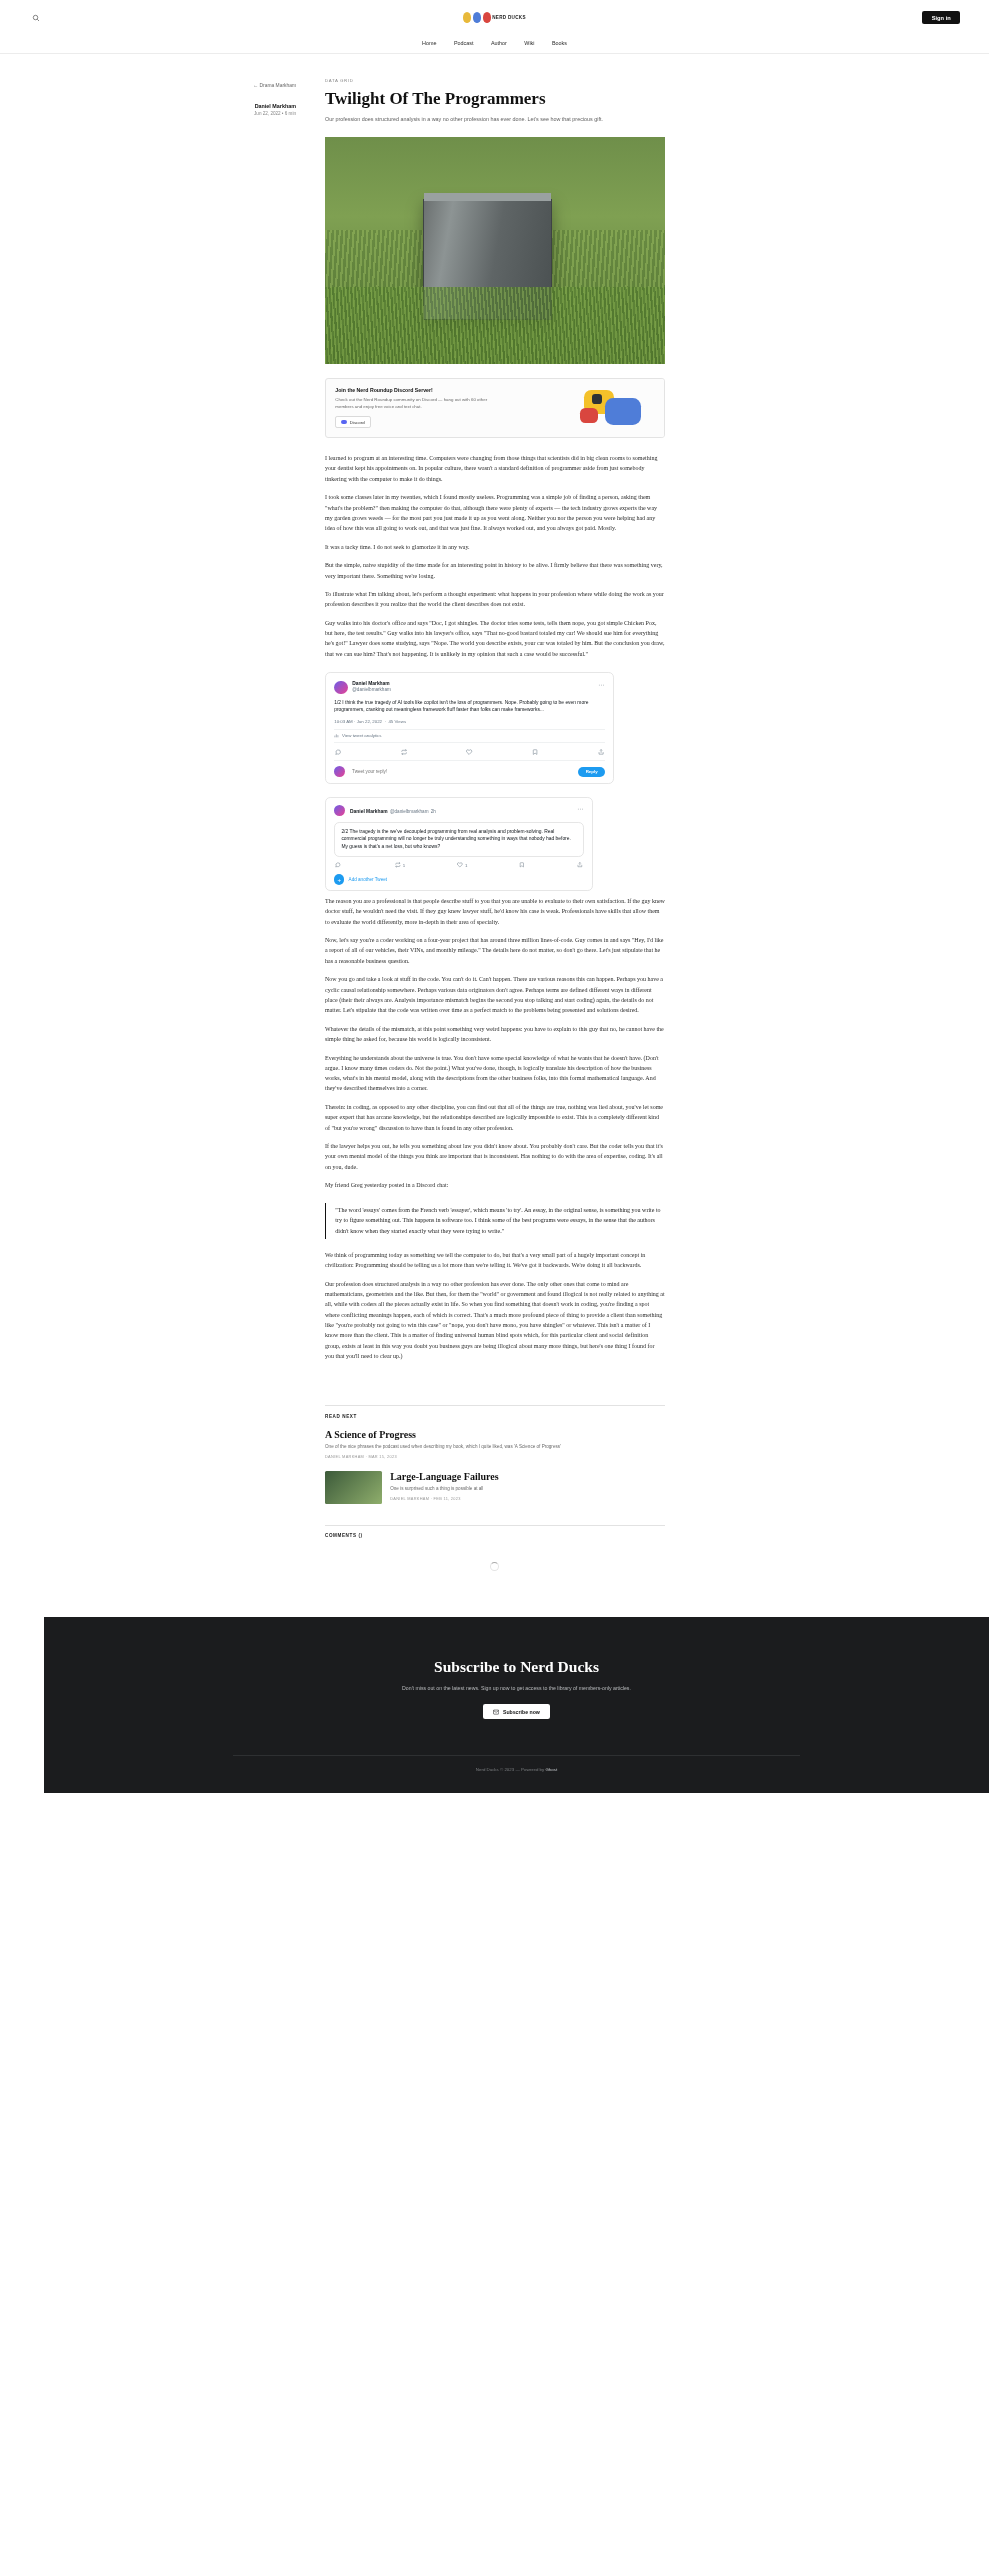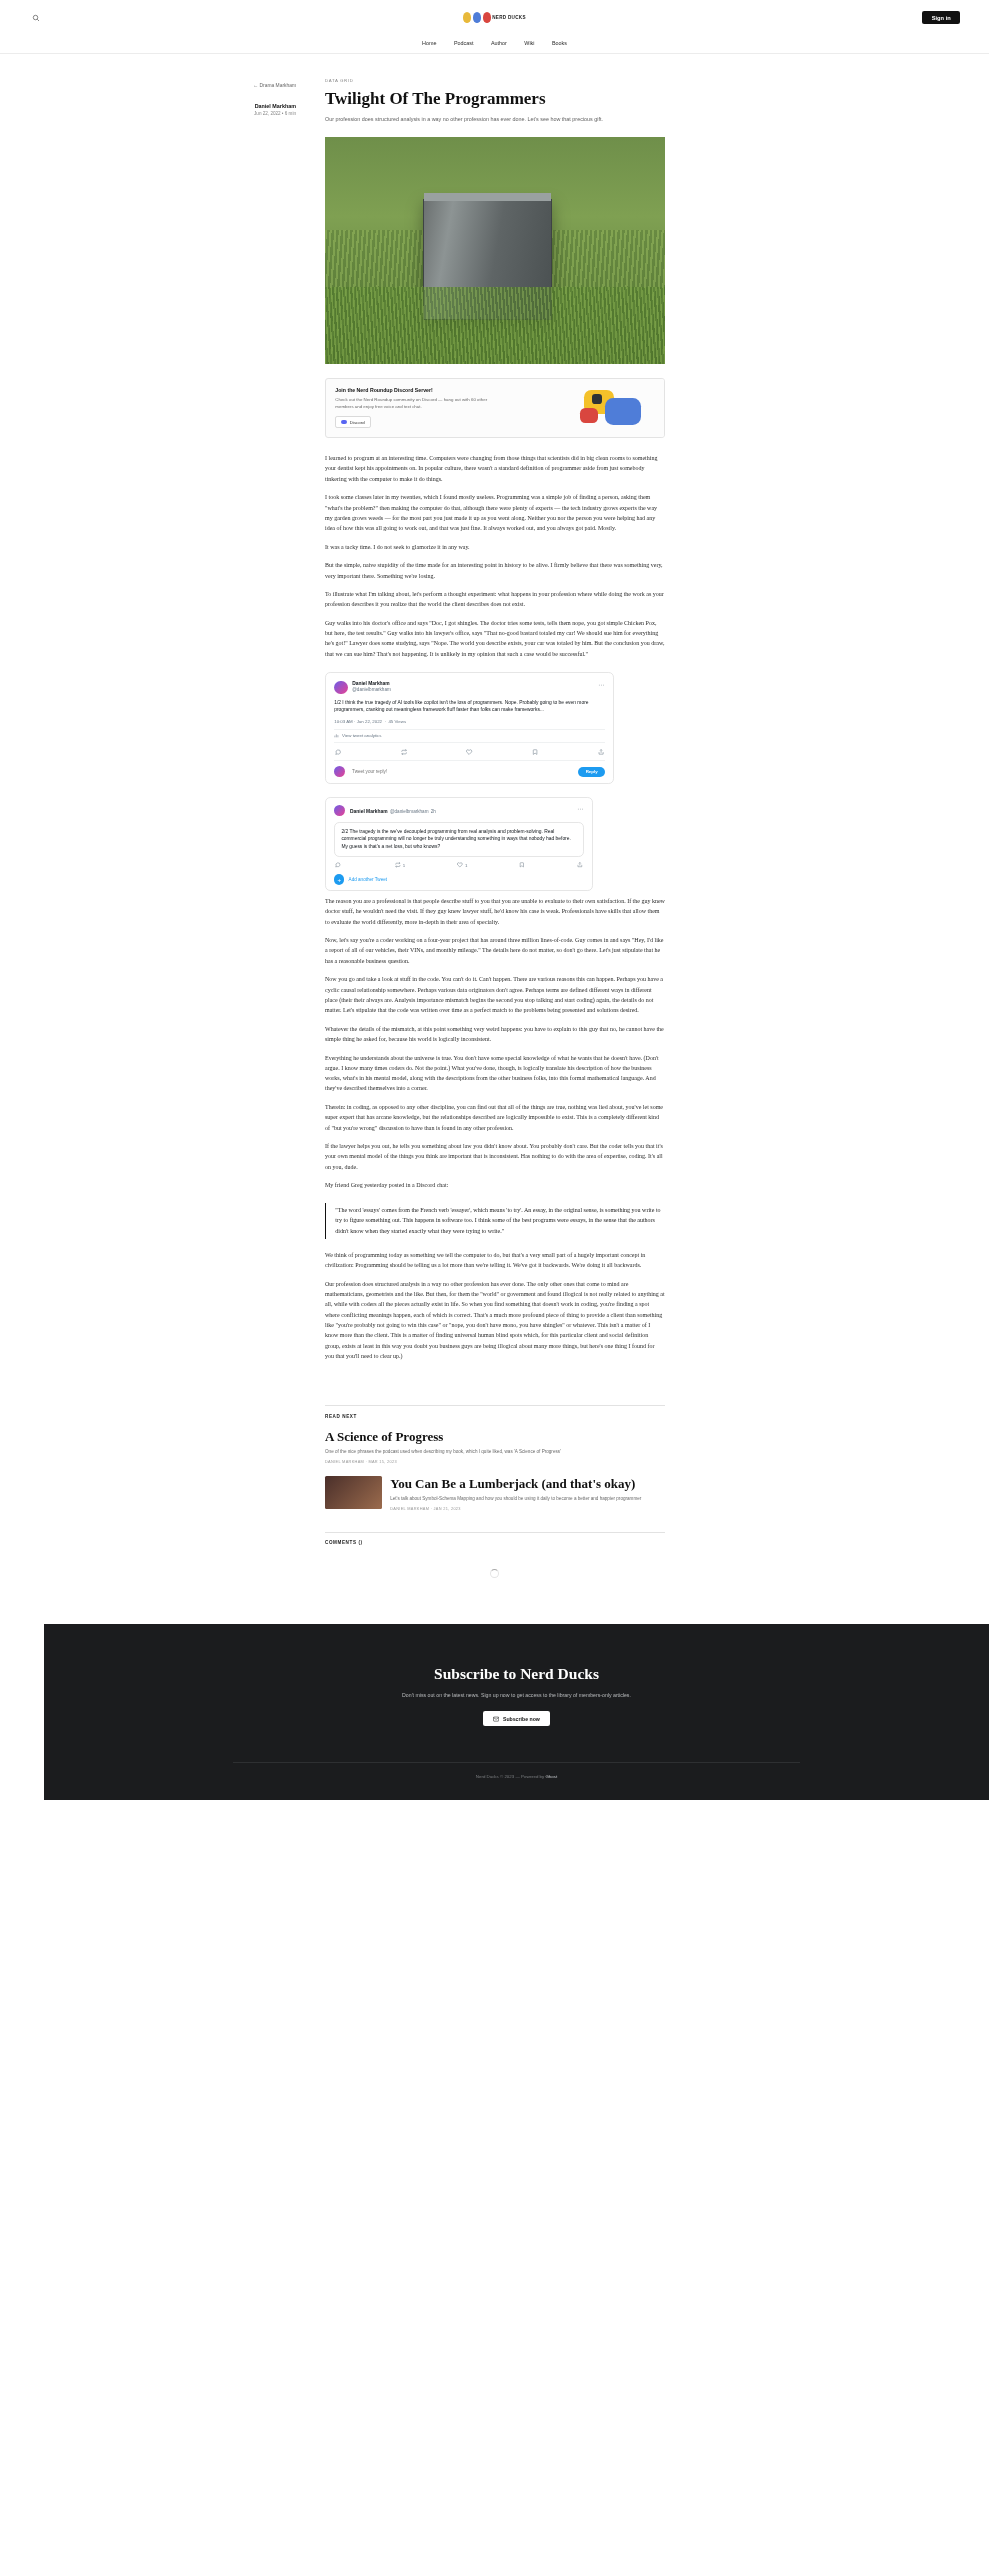--- a/index.html
+++ b/index.html
@@ -250,21 +250,21 @@
   .rn-head {
     font-family: "Liberation Sans", sans-serif;
     font-size: 4.6px; font-weight: 700; letter-spacing: 0.6px;
     text-transform: uppercase; color: #222;
     border-top: 0.5px solid #e2e2e2; padding-top: 7.2px; width: 340px;
     margin-bottom: 10.3px;
   }
   .rn-item { width: 340px; margin-bottom: 12.4px; }
   .rn-title {
     font-family: "Liberation Serif", serif;
-    font-size: 13px; font-weight: 700; color: #111; margin-bottom: 3.1px;
+    font-size: 10px; font-weight: 700; color: #111; margin-bottom: 3.1px;
   }
   .rn-desc {
     font-family: "Liberation Sans", sans-serif;
     font-size: 4.6px; color: #6a6a6a; line-height: 1.6; margin-bottom: 3.6px;
   }
   .rn-meta {
     font-family: "Liberation Sans", sans-serif;
     font-size: 3.9px; letter-spacing: 0.3px; text-transform: uppercase; color: #9a9a9a;
   }
   .rn-row { display: flex; gap: 8.2px; align-items: flex-start; width: 340px; margin-bottom: 13.4px;}
@@ -530,29 +530,29 @@
 
   <section class="read-next">
     <div class="rn-head">Read Next</div>
 
     <div class="rn-item">
       <div class="rn-title">A Science of Progress</div>
       <div class="rn-desc">One of the nice phrases the podcast used when describing my book, which I quite liked, was 'A Science of Progress'</div>
       <div class="rn-meta">DANIEL MARKHAM · MAR 15, 2023</div>
     </div>
 
-
     <div class="rn-row">
-      <div class="rn-thumb b"></div>
+      <div class="rn-thumb a"></div>
       <div>
-        <div class="rn-title">You Can Be a Lumberjack (and that's okay)</div>
-        <div class="rn-desc">Let's talk about Symbol-Schema Mapping and how you should be using it daily to become a better and happier programmer</div>
-        <div class="rn-meta">DANIEL MARKHAM · JAN 21, 2023</div>
+        <div class="rn-title">Large-Language Failures</div>
+        <div class="rn-desc">One is surprised such a thing is possible at all</div>
+        <div class="rn-meta">DANIEL MARKHAM · FEB 11, 2023</div>
       </div>
     </div>
+
   </section>
 
   <section class="comments">
     <div class="comments-head">Comments ()</div>
     <div class="spinner"></div>
   </section>
 </div>
 
 <footer class="footer">
   <h2>Subscribe to Nerd Ducks</h2>

